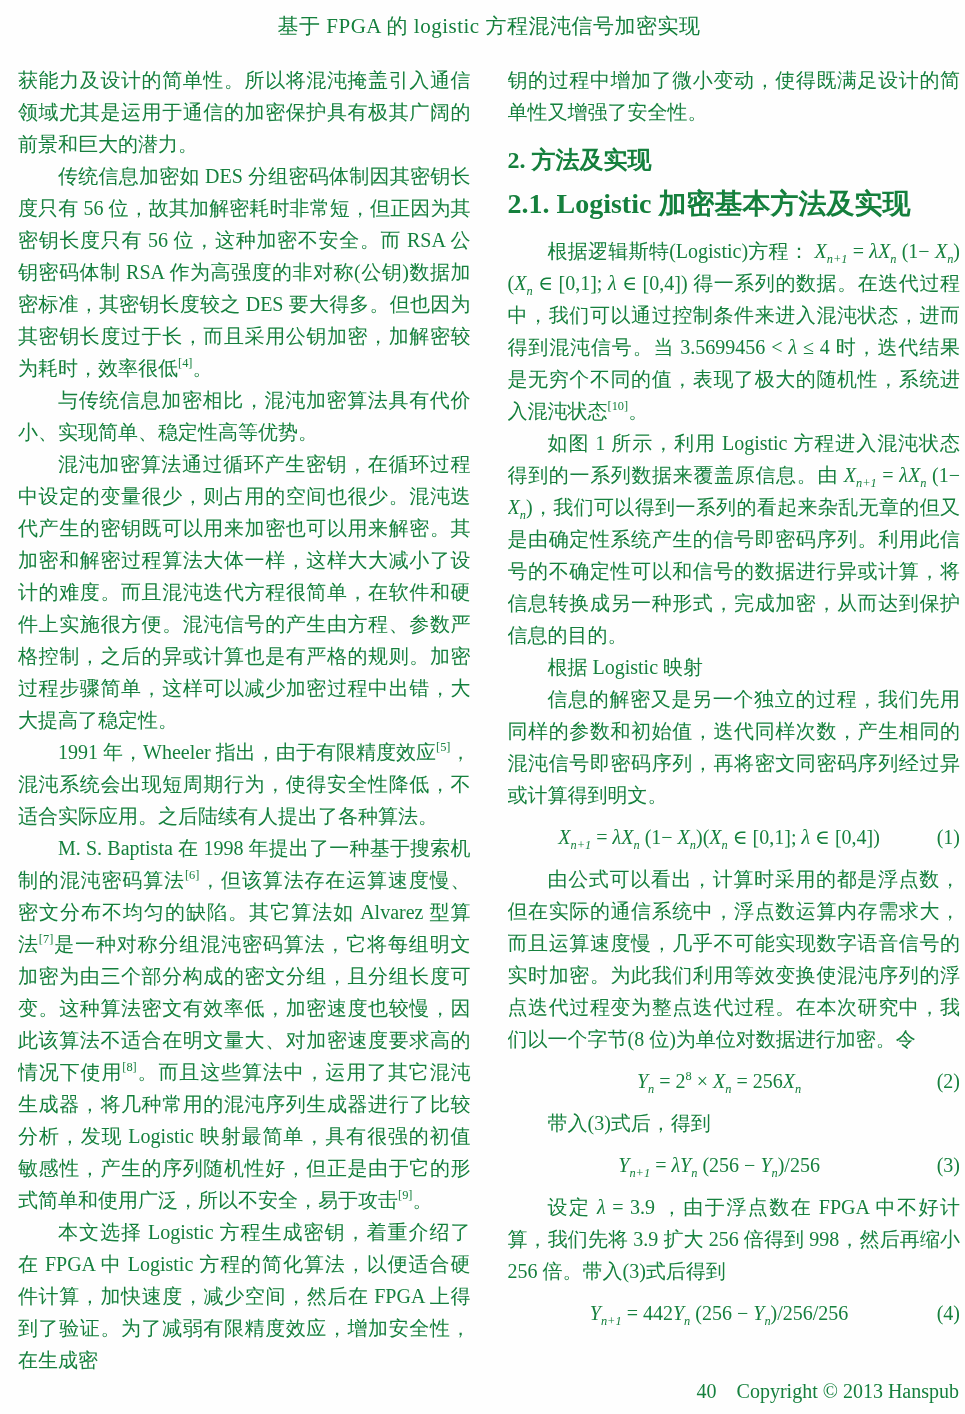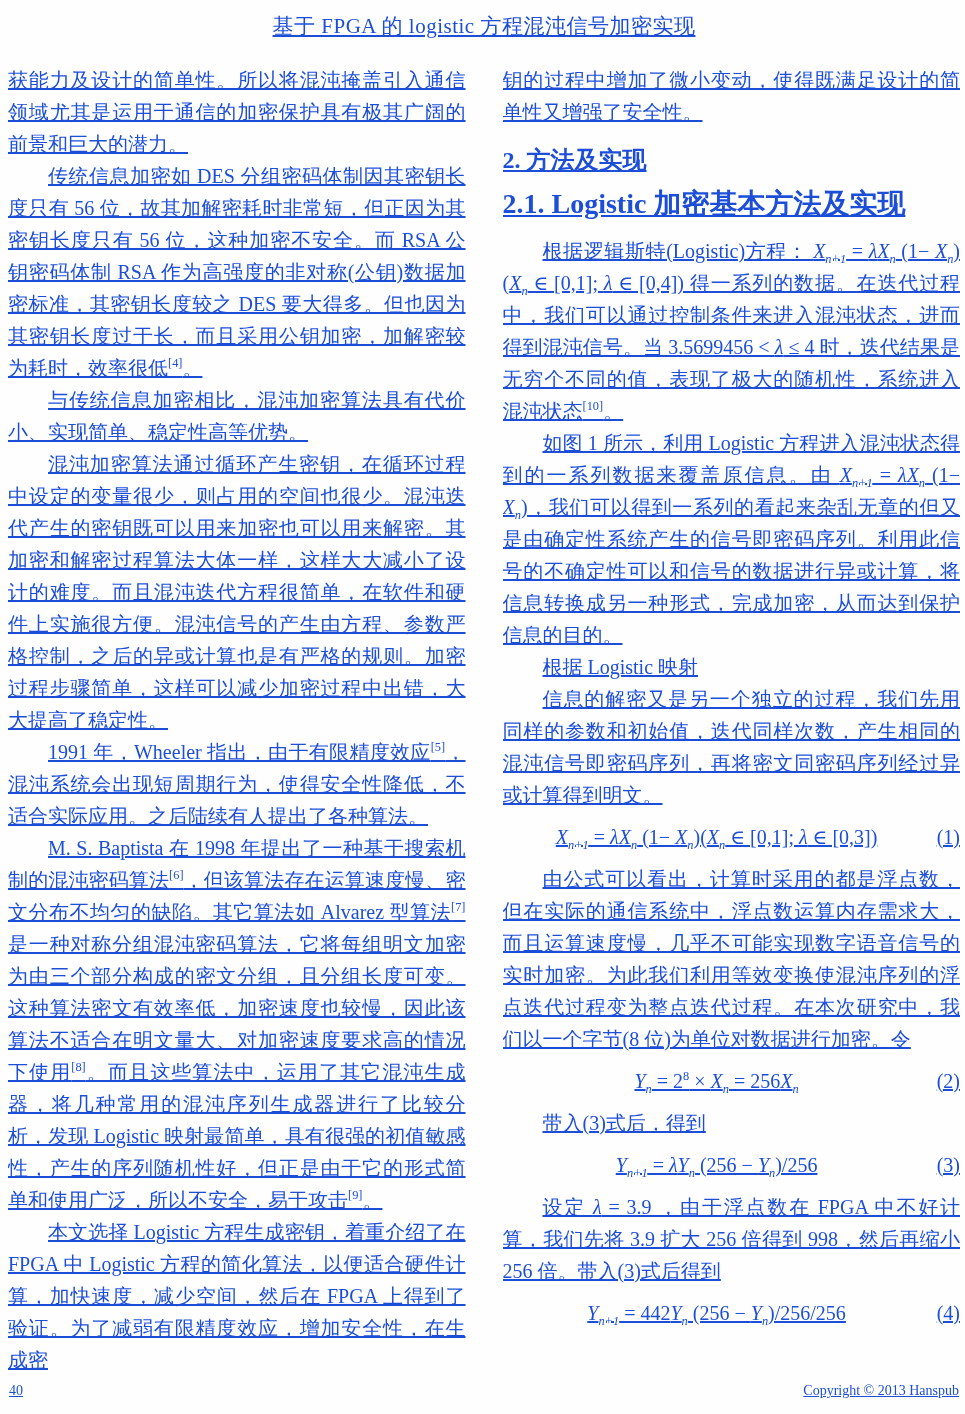--- a/index.html
+++ b/index.html
@@ -1,24 +1,23 @@
 <!DOCTYPE html>
 <html><head>
 <meta charset="utf-8">
 <style>
   * { margin:0; padding:0; box-sizing:border-box; }
   html, body { background:#9a9a9a; }
   .page {
     width:965px; height:1414px; margin:0 auto;
-    background:#fefefe; color:#1d4ed8;
+    background:#fefefe; color:#15803d;
     font-family:"Liberation Serif","DejaVu Serif",serif;
     display:flex; flex-direction:column;
-    padding:8px 5px 10px 8px;
+    padding:8px 5px 10px 18px;
     overflow:hidden;
-    text-decoration:underline;
   }
   .page-header {
     text-align:center; font-size:21px; letter-spacing:0.5px;
     padding:4px 0 2px 0; flex:0 0 auto;
   }
   .columns {
     display:flex; gap:37px; margin-top:22px; flex:1 1 auto; overflow:hidden;
   }
   .col {
     width:calc(50% - 10px); font-size:20px; line-height:32px;
@@ -39,22 +38,22 @@
     margin:0 0 17px 0;
     font-family:"Liberation Serif","DejaVu Sans",sans-serif;
   }
   .equation {
     display:flex; align-items:center; margin:10px 0; line-height:32px;
   }
   .eq-body { flex:1 1 auto; text-align:center; }
   .eq-num { flex:0 0 auto; padding-left:6px; }
   .page-footer {
     flex:0 0 auto; margin-top:auto;
-    display:flex; justify-content:space-between; align-items:flex-end;
-    font-size:14px; line-height:26px; padding:0 1px;gap:20px;
+    display:flex; justify-content:flex-end; align-items:flex-end;
+    font-size:20px; line-height:26px; padding:0 1px;gap:20px;
   }
 </style>
 </head>
 <body>
 
 <div class="page">
   <div class="page-header">
     <span>基于 FPGA 的 logistic 方程混沌信号加密实现</span>
   </div>
 
@@ -70,21 +69,21 @@
       </div>
     <div class="col">
         <p class="para"><span>钥的过程中增加了微小变动，使得既满足设计的简单性又增强了安全性。</span></p>
         <h2 class="sec">2. 方法及实现</h2>
         <h3 class="subsec">2.1. Logistic 加密基本方法及实现</h3>
         <p class="para indent"><span>根据逻辑斯特(Logistic)方程： </span><span class="var">X<sub>n+1</sub></span><span> = </span><span class="var">λ</span><span class="var">X<sub>n</sub></span><span> (1− </span><span class="var">X<sub>n</sub></span><span>)(</span><span class="var">X<sub>n</sub></span><span> ∈ [0,1]; </span><span class="var">λ</span><span> ∈ [0,4]) 得一系列的数据。在迭代过程中，我们可以通过控制条件来进入混沌状态，进而得到混沌信号。当 3.5699456 &lt; </span><span class="var">λ</span><span> ≤ 4 时，迭代结果是无穷个不同的值，表现了极大的随机性，系统进入混沌状态</span><span><sup>[10]</sup></span><span>。</span></p>
         <p class="para indent"><span>如图 1 所示，利用 Logistic 方程进入混沌状态得到的一系列数据来覆盖原信息。由 </span><span class="var">X<sub>n+1</sub></span><span> = </span><span class="var">λ</span><span class="var">X<sub>n</sub></span><span> (1− </span><span class="var">X<sub>n</sub></span><span>)，我们可以得到一系列的看起来杂乱无章的但又是由确定性系统产生的信号即密码序列。利用此信号的不确定性可以和信号的数据进行异或计算，将信息转换成另一种形式，完成加密，从而达到保护信息的目的。</span></p>
         <p class="para indent"><span>根据 Logistic 映射</span></p>
         <p class="para indent"><span>信息的解密又是另一个独立的过程，我们先用同样的参数和初始值，迭代同样次数，产生相同的混沌信号即密码序列，再将密文同密码序列经过异或计算得到明文。</span></p>
         <div class="equation">
-          <span class="eq-body"><span class="var">X<sub>n+1</sub></span><span> = </span><span class="var">λ</span><span class="var">X<sub>n</sub></span><span> (1− </span><span class="var">X<sub>n</sub></span><span>)(</span><span class="var">X<sub>n</sub></span><span> ∈ [0,1]; </span><span class="var">λ</span><span> ∈ [0,3])</span></span>
+          <span class="eq-body"><span class="var">X<sub>n+1</sub></span><span> = </span><span class="var">λ</span><span class="var">X<sub>n</sub></span><span> (1− </span><span class="var">X<sub>n</sub></span><span>)(</span><span class="var">X<sub>n</sub></span><span> ∈ [0,1]; </span><span class="var">λ</span><span> ∈ [0,4])</span></span>
           <span class="eq-num">(1)</span>
         </div>
         <p class="para indent"><span>由公式可以看出，计算时采用的都是浮点数，但在实际的通信系统中，浮点数运算内存需求大，而且运算速度慢，几乎不可能实现数字语音信号的实时加密。为此我们利用等效变换使混沌序列的浮点迭代过程变为整点迭代过程。在本次研究中，我们以一个字节(8 位)为单位对数据进行加密。令</span></p>
         <div class="equation">
           <span class="eq-body"><span class="var">Y<sub>n</sub></span><span> = 2<sup>8</sup></span><span> × </span><span class="var">X<sub>n</sub></span><span> = 256</span><span class="var">X<sub>n</sub></span></span>
           <span class="eq-num">(2)</span>
         </div>
         <p class="para indent"><span>带入(3)式后，得到</span></p>
         <div class="equation">
           <span class="eq-body"><span class="var">Y<sub>n+1</sub></span><span> = </span><span class="var">λ</span><span class="var">Y<sub>n</sub></span><span> (256 − </span><span class="var">Y<sub>n</sub></span><span>)/256</span></span>

